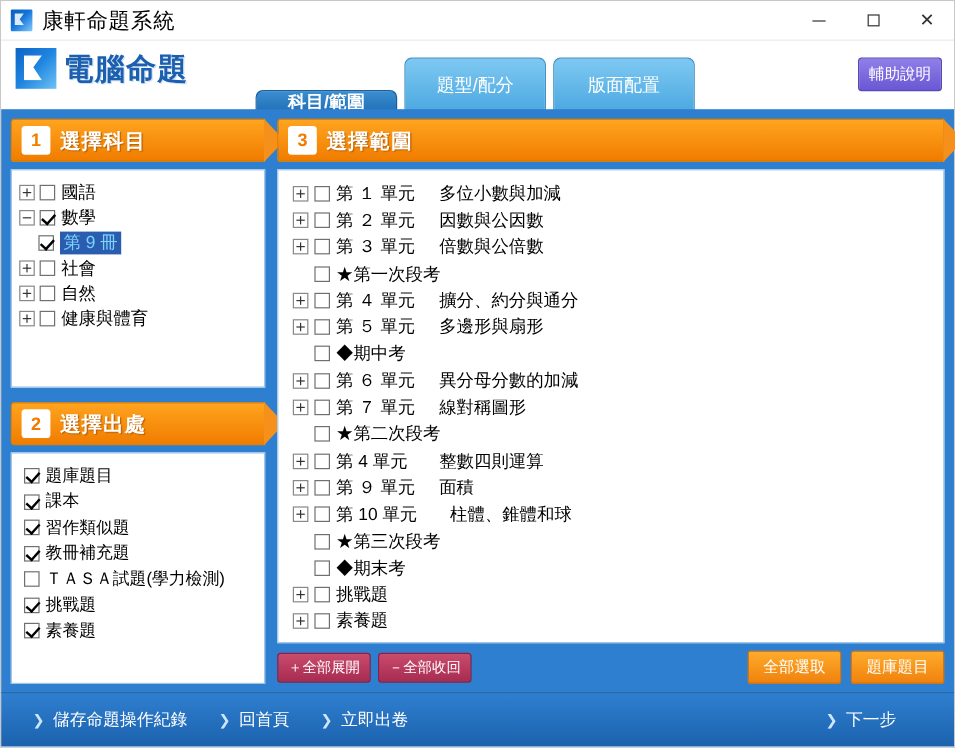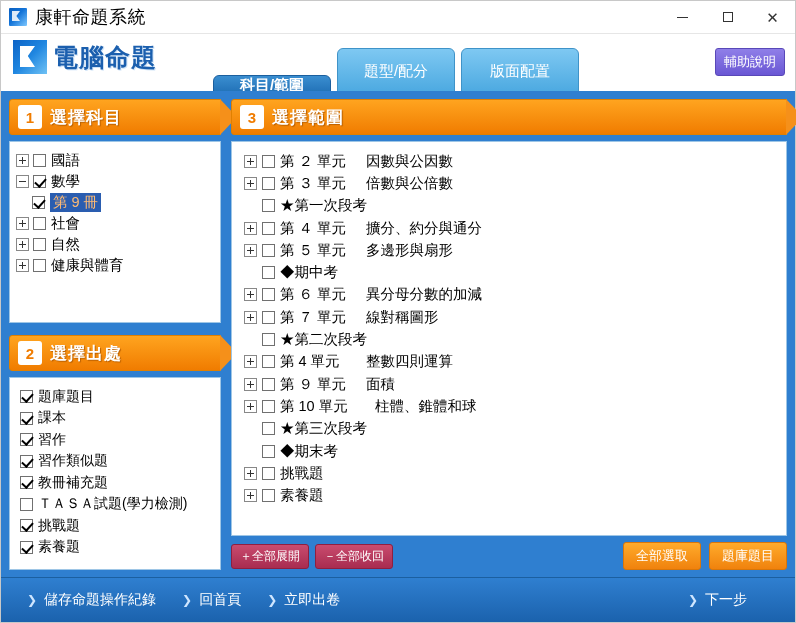--- a/index.html
+++ b/index.html
@@ -180,21 +180,21 @@
   .cb {
     width: 13px; height: 13px; border: 1px solid #707070; background: #fff;
     margin-right: 5px; position: relative; box-sizing: border-box; flex: 0 0 auto;
   }
   .cb.checked:after{
     content:""; position:absolute; left:3px; top:0px; width:5px; height:9px;
     border: solid #000; border-width: 0 2px 2px 0; transform: rotate(42deg);
   }
   .indent-1 { padding-left: 16px; }
   .sel-label {
-    background: #2a5db0; color: #fdba74; padding: 0 3px;
+    background: #2a5db0; color: #7dd3fc; padding: 0 3px;
   }
   .label-unit { display: inline-block; min-width: 86px; }
   .label-unit-wide { display: inline-block; min-width: 95px; }
 
   
   .unit-row { display: flex; align-items: center; height: 22.3px; font-size: 14.5px; padding-left: 6px; }
   .unit-row .expander { margin-right: 5px; }
   .unit-spacer { width: 18px; flex: 0 0 auto; }
 
   
@@ -324,24 +324,20 @@
             <div class="src-row">
               <span class="cb checked"></span>
               <span>題庫題目</span>
             </div>
             <div class="src-row">
               <span class="cb checked"></span>
               <span>課本</span>
             </div>
             <div class="src-row">
               <span class="cb checked"></span>
-              <span>習作</span>
-            </div>
-            <div class="src-row">
-              <span class="cb checked"></span>
               <span>習作類似題</span>
             </div>
             <div class="src-row">
               <span class="cb checked"></span>
               <span>教冊補充題</span>
             </div>
             <div class="src-row">
               <span class="cb"></span>
               <span>ＴＡＳＡ試題(學力檢測)</span>
             </div>
@@ -360,20 +356,26 @@
       <div class="col-right">
 
         <div class="sec-head">
           <div class="sec-num">3</div>
           <div class="sec-title">選擇範圍</div>
         </div>
 
         <div class="panel">
           <div class="panel-inner">
 
+            <div class="unit-row">
+              <span class="expander plus"></span>
+              <span class="cb"></span>
+              <span class="label-unit">第 １ 單元</span>
+              <span>多位小數與加減</span>
+            </div>
 
             <div class="unit-row">
               <span class="expander plus"></span>
               <span class="cb"></span>
               <span class="label-unit">第 ２ 單元</span>
               <span>因數與公因數</span>
             </div>
 
             <div class="unit-row">
               <span class="expander plus"></span>

